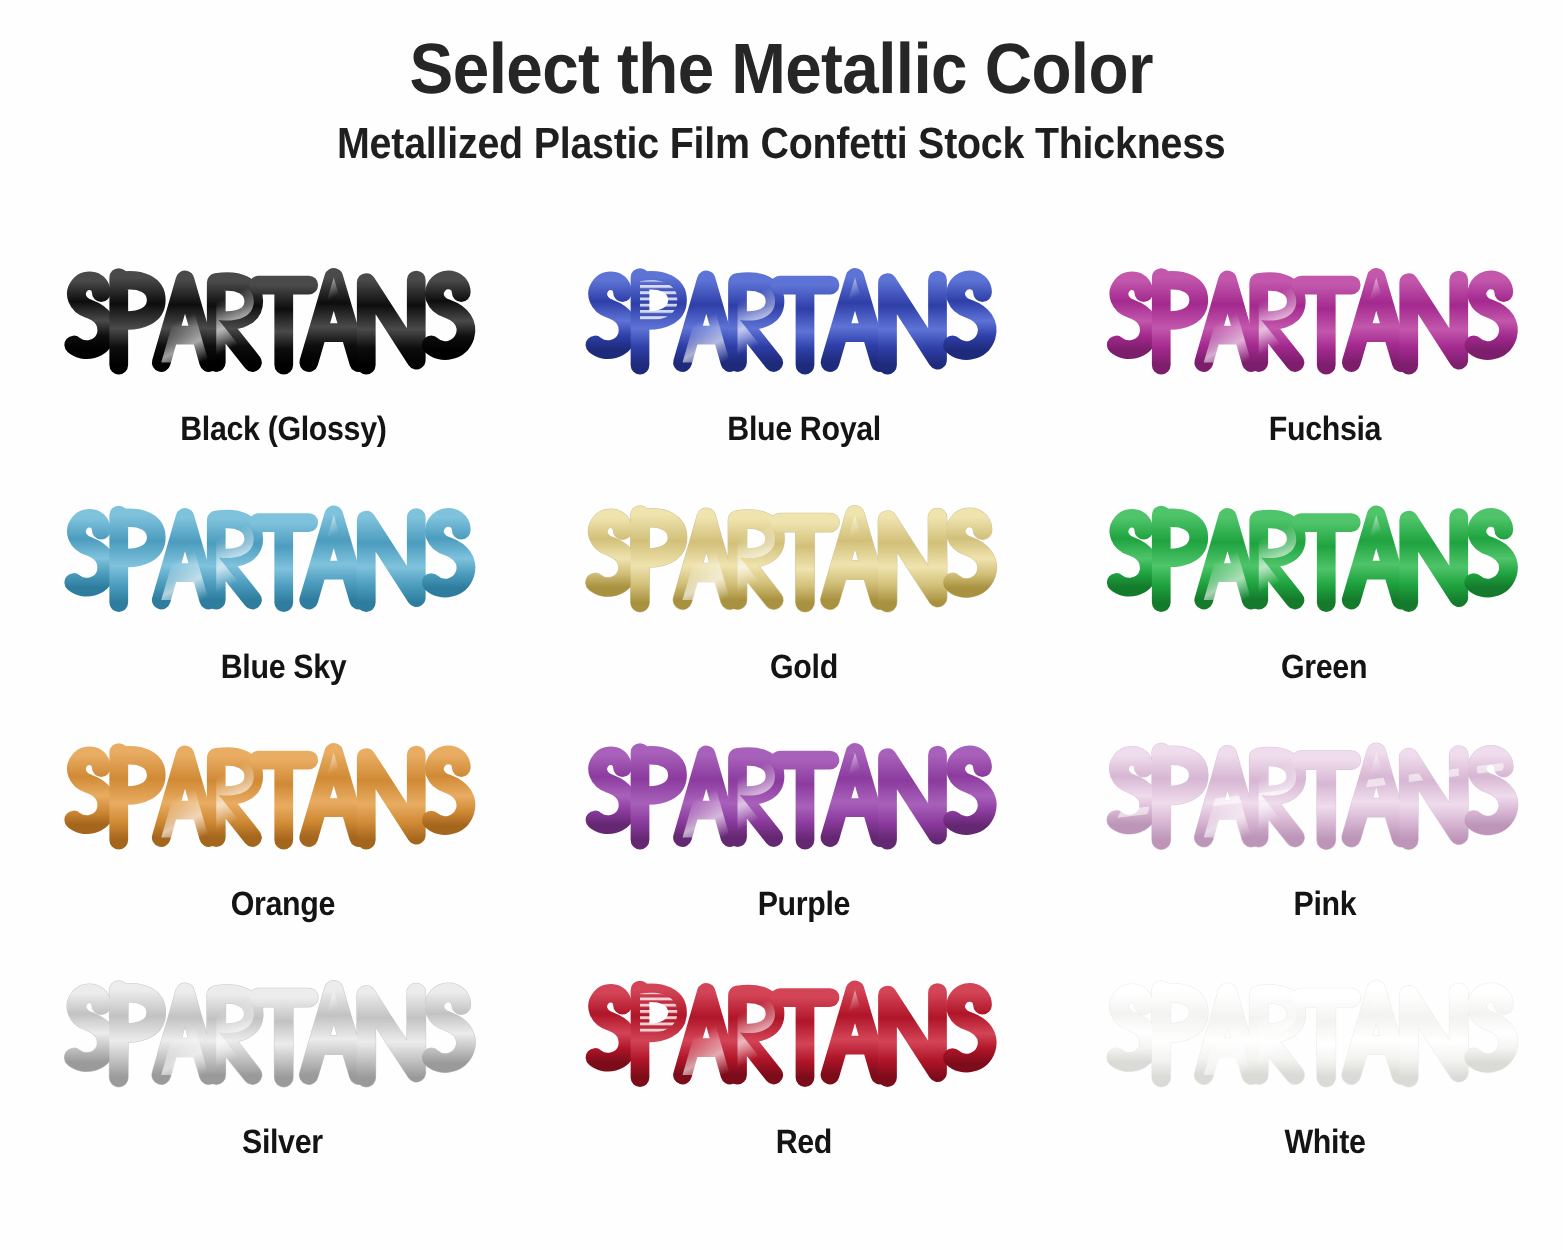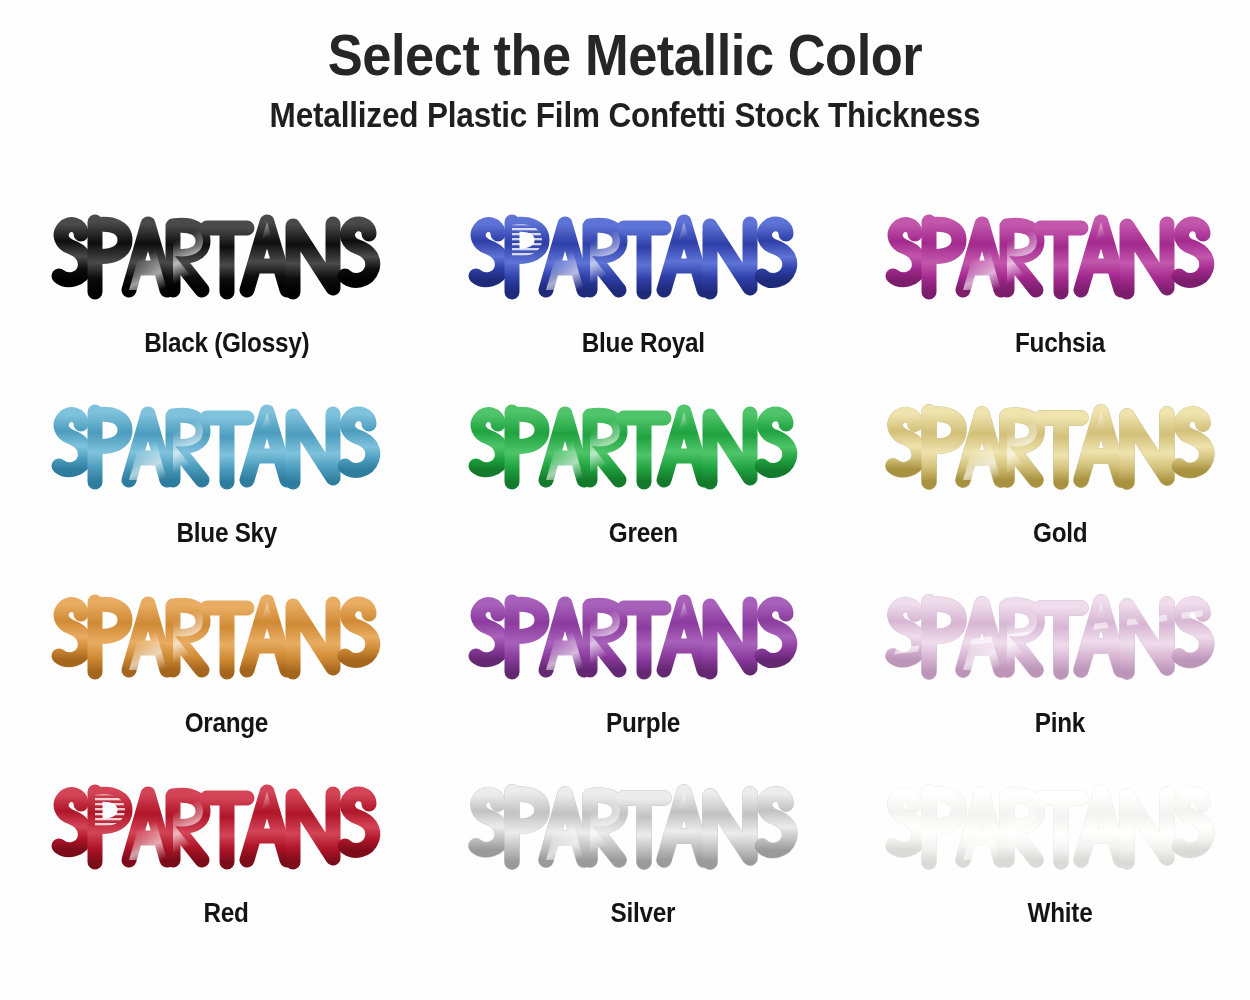--- a/index.html
+++ b/index.html
@@ -287,69 +287,20 @@
               <rect x="0" y="0" width="350" height="104" fill="url(#s-2)"></rect>
             </g>
           </svg>
         </div>
         <div class="swatch-label">Blue Sky</div>
       </div>
       <div class="swatch-cell">
         <div class="art-wrap">
           <svg viewBox="0 0 350 104">
             <defs>
-              <linearGradient id="g-5" x1="0" y1="0" x2="0" y2="1">
-                <stop offset="0" stop-color="#4FC46A"></stop>
-                <stop offset="0.3" stop-color="#1FA33F"></stop>
-                <stop offset="0.58" stop-color="#4FC46A"></stop>
-                <stop offset="0.8" stop-color="#1FA33F"></stop>
-                <stop offset="1" stop-color="#147A2C"></stop>
-              </linearGradient>
-              <linearGradient id="s-5" x1="0" y1="0" x2="1" y2="0.6">
-                <stop offset="0" stop-color="rgba(255,255,255,0)"></stop>
-                <stop offset="0.4" stop-color="rgba(255,255,255,0)"></stop>
-                <stop offset="0.5" stop-color="rgba(255,255,255,0.62)"></stop>
-                <stop offset="0.58" stop-color="rgba(255,255,255,0)"></stop>
-                <stop offset="1" stop-color="rgba(255,255,255,0)"></stop>
-              </linearGradient>
-              <pattern id="p-5" width="4" height="5" patternUnits="userSpaceOnUse">
-                <rect width="4" height="2.3" fill="rgba(255,255,255,0.78)"></rect>
-              </pattern>
-              <clipPath id="c-5">
-                <path d="M30 26 C30 16,18 14,13 20 C7 27,11 36,20 39 C31 43,36 50,34 60 C31 72,16 75,8 68" fill="none" stroke="#000" stroke-width="15" stroke-linecap="round" stroke-linejoin="round"></path>
-                <path d="M44 14 L44 84 M44 17 C62 14,74 20,74 32 C74 44,62 50,44 48" fill="none" stroke="#000" stroke-width="15" stroke-linecap="round" stroke-linejoin="round"></path>
-                <path d="M78 82 L97 16 L116 82 M85 60 L109 60" fill="none" stroke="#000" stroke-width="15" stroke-linecap="round" stroke-linejoin="round"></path>
-                <path d="M122 82 L122 18 C140 15,152 21,152 33 C152 45,140 50,124 48 L151 82" fill="none" stroke="#000" stroke-width="15" stroke-linecap="round" stroke-linejoin="round"></path>
-                <path d="M156 20 L196 20 M176 20 L176 84" fill="none" stroke="#000" stroke-width="15" stroke-linecap="round" stroke-linejoin="round"></path>
-                <path d="M196 82 L216 14 L236 82 M203 58 L229 58" fill="none" stroke="#000" stroke-width="15" stroke-linecap="round" stroke-linejoin="round"></path>
-                <path d="M242 84 L242 18 L282 80 L282 16" fill="none" stroke="#000" stroke-width="15" stroke-linecap="round" stroke-linejoin="round"></path>
-                <path d="M318 26 C318 16,306 13,300 19 C293 26,297 36,307 39 C318 43,324 51,321 61 C317 73,302 76,294 68" fill="none" stroke="#000" stroke-width="15" stroke-linecap="round" stroke-linejoin="round"></path>
-              </clipPath>
-            </defs>
-            <g fill="none" stroke-linecap="round" stroke-linejoin="round">
-              <path d="M30 26 C30 16,18 14,13 20 C7 27,11 36,20 39 C31 43,36 50,34 60 C31 72,16 75,8 68" stroke="url(#g-5)" stroke-width="15"></path>
-              <path d="M44 14 L44 84 M44 17 C62 14,74 20,74 32 C74 44,62 50,44 48" stroke="url(#g-5)" stroke-width="15"></path>
-              <path d="M78 82 L97 16 L116 82 M85 60 L109 60" stroke="url(#g-5)" stroke-width="15"></path>
-              <path d="M122 82 L122 18 C140 15,152 21,152 33 C152 45,140 50,124 48 L151 82" stroke="url(#g-5)" stroke-width="15"></path>
-              <path d="M156 20 L196 20 M176 20 L176 84" stroke="url(#g-5)" stroke-width="15"></path>
-              <path d="M196 82 L216 14 L236 82 M203 58 L229 58" stroke="url(#g-5)" stroke-width="15"></path>
-              <path d="M242 84 L242 18 L282 80 L282 16" stroke="url(#g-5)" stroke-width="15"></path>
-              <path d="M318 26 C318 16,306 13,300 19 C293 26,297 36,307 39 C318 43,324 51,321 61 C317 73,302 76,294 68" stroke="url(#g-5)" stroke-width="15"></path>
-            </g>
-            <g clip-path="url(#c-5)">
-              <rect x="0" y="0" width="350" height="104" fill="url(#s-5)"></rect>
-            </g>
-          </svg>
-        </div>
-        <div class="swatch-label">Green</div>
-      </div>
-      <div class="swatch-cell">
-        <div class="art-wrap">
-          <svg viewBox="0 0 350 104">
-            <defs>
               <linearGradient id="g-4" x1="0" y1="0" x2="0" y2="1">
                 <stop offset="0" stop-color="#EFE3AE"></stop>
                 <stop offset="0.3" stop-color="#D2C079"></stop>
                 <stop offset="0.58" stop-color="#EFE3AE"></stop>
                 <stop offset="0.8" stop-color="#D2C079"></stop>
                 <stop offset="1" stop-color="#A8913F"></stop>
               </linearGradient>
               <linearGradient id="s-4" x1="0" y1="0" x2="1" y2="0.6">
                 <stop offset="0" stop-color="rgba(255,255,255,0)"></stop>
                 <stop offset="0.4" stop-color="rgba(255,255,255,0)"></stop>
@@ -395,20 +346,69 @@
               <rect x="0" y="0" width="350" height="104" fill="url(#s-4)"></rect>
             </g>
           </svg>
         </div>
         <div class="swatch-label">Gold</div>
       </div>
       <div class="swatch-cell">
         <div class="art-wrap">
           <svg viewBox="0 0 350 104">
             <defs>
+              <linearGradient id="g-5" x1="0" y1="0" x2="0" y2="1">
+                <stop offset="0" stop-color="#4FC46A"></stop>
+                <stop offset="0.3" stop-color="#1FA33F"></stop>
+                <stop offset="0.58" stop-color="#4FC46A"></stop>
+                <stop offset="0.8" stop-color="#1FA33F"></stop>
+                <stop offset="1" stop-color="#147A2C"></stop>
+              </linearGradient>
+              <linearGradient id="s-5" x1="0" y1="0" x2="1" y2="0.6">
+                <stop offset="0" stop-color="rgba(255,255,255,0)"></stop>
+                <stop offset="0.4" stop-color="rgba(255,255,255,0)"></stop>
+                <stop offset="0.5" stop-color="rgba(255,255,255,0.62)"></stop>
+                <stop offset="0.58" stop-color="rgba(255,255,255,0)"></stop>
+                <stop offset="1" stop-color="rgba(255,255,255,0)"></stop>
+              </linearGradient>
+              <pattern id="p-5" width="4" height="5" patternUnits="userSpaceOnUse">
+                <rect width="4" height="2.3" fill="rgba(255,255,255,0.78)"></rect>
+              </pattern>
+              <clipPath id="c-5">
+                <path d="M30 26 C30 16,18 14,13 20 C7 27,11 36,20 39 C31 43,36 50,34 60 C31 72,16 75,8 68" fill="none" stroke="#000" stroke-width="15" stroke-linecap="round" stroke-linejoin="round"></path>
+                <path d="M44 14 L44 84 M44 17 C62 14,74 20,74 32 C74 44,62 50,44 48" fill="none" stroke="#000" stroke-width="15" stroke-linecap="round" stroke-linejoin="round"></path>
+                <path d="M78 82 L97 16 L116 82 M85 60 L109 60" fill="none" stroke="#000" stroke-width="15" stroke-linecap="round" stroke-linejoin="round"></path>
+                <path d="M122 82 L122 18 C140 15,152 21,152 33 C152 45,140 50,124 48 L151 82" fill="none" stroke="#000" stroke-width="15" stroke-linecap="round" stroke-linejoin="round"></path>
+                <path d="M156 20 L196 20 M176 20 L176 84" fill="none" stroke="#000" stroke-width="15" stroke-linecap="round" stroke-linejoin="round"></path>
+                <path d="M196 82 L216 14 L236 82 M203 58 L229 58" fill="none" stroke="#000" stroke-width="15" stroke-linecap="round" stroke-linejoin="round"></path>
+                <path d="M242 84 L242 18 L282 80 L282 16" fill="none" stroke="#000" stroke-width="15" stroke-linecap="round" stroke-linejoin="round"></path>
+                <path d="M318 26 C318 16,306 13,300 19 C293 26,297 36,307 39 C318 43,324 51,321 61 C317 73,302 76,294 68" fill="none" stroke="#000" stroke-width="15" stroke-linecap="round" stroke-linejoin="round"></path>
+              </clipPath>
+            </defs>
+            <g fill="none" stroke-linecap="round" stroke-linejoin="round">
+              <path d="M30 26 C30 16,18 14,13 20 C7 27,11 36,20 39 C31 43,36 50,34 60 C31 72,16 75,8 68" stroke="url(#g-5)" stroke-width="15"></path>
+              <path d="M44 14 L44 84 M44 17 C62 14,74 20,74 32 C74 44,62 50,44 48" stroke="url(#g-5)" stroke-width="15"></path>
+              <path d="M78 82 L97 16 L116 82 M85 60 L109 60" stroke="url(#g-5)" stroke-width="15"></path>
+              <path d="M122 82 L122 18 C140 15,152 21,152 33 C152 45,140 50,124 48 L151 82" stroke="url(#g-5)" stroke-width="15"></path>
+              <path d="M156 20 L196 20 M176 20 L176 84" stroke="url(#g-5)" stroke-width="15"></path>
+              <path d="M196 82 L216 14 L236 82 M203 58 L229 58" stroke="url(#g-5)" stroke-width="15"></path>
+              <path d="M242 84 L242 18 L282 80 L282 16" stroke="url(#g-5)" stroke-width="15"></path>
+              <path d="M318 26 C318 16,306 13,300 19 C293 26,297 36,307 39 C318 43,324 51,321 61 C317 73,302 76,294 68" stroke="url(#g-5)" stroke-width="15"></path>
+            </g>
+            <g clip-path="url(#c-5)">
+              <rect x="0" y="0" width="350" height="104" fill="url(#s-5)"></rect>
+            </g>
+          </svg>
+        </div>
+        <div class="swatch-label">Green</div>
+      </div>
+      <div class="swatch-cell">
+        <div class="art-wrap">
+          <svg viewBox="0 0 350 104">
+            <defs>
               <linearGradient id="g-6" x1="0" y1="0" x2="0" y2="1">
                 <stop offset="0" stop-color="#E8AC62"></stop>
                 <stop offset="0.3" stop-color="#D08A35"></stop>
                 <stop offset="0.58" stop-color="#E8AC62"></stop>
                 <stop offset="0.8" stop-color="#D08A35"></stop>
                 <stop offset="1" stop-color="#A4651D"></stop>
               </linearGradient>
               <linearGradient id="s-6" x1="0" y1="0" x2="1" y2="0.6">
                 <stop offset="0" stop-color="rgba(255,255,255,0)"></stop>
                 <stop offset="0.4" stop-color="rgba(255,255,255,0)"></stop>
@@ -553,70 +553,20 @@
               <rect x="0" y="0" width="350" height="104" fill="url(#s-7)"></rect>
             </g>
           </svg>
         </div>
         <div class="swatch-label">Pink</div>
       </div>
       <div class="swatch-cell">
         <div class="art-wrap">
           <svg viewBox="0 0 350 104">
             <defs>
-              <linearGradient id="g-9" x1="0" y1="0" x2="0" y2="1">
-                <stop offset="0" stop-color="#D34457"></stop>
-                <stop offset="0.3" stop-color="#B01528"></stop>
-                <stop offset="0.58" stop-color="#D34457"></stop>
-                <stop offset="0.8" stop-color="#B01528"></stop>
-                <stop offset="1" stop-color="#7C0C1A"></stop>
-              </linearGradient>
-              <linearGradient id="s-9" x1="0" y1="0" x2="1" y2="0.6">
-                <stop offset="0" stop-color="rgba(255,255,255,0)"></stop>
-                <stop offset="0.4" stop-color="rgba(255,255,255,0)"></stop>
-                <stop offset="0.5" stop-color="rgba(255,255,255,0.62)"></stop>
-                <stop offset="0.58" stop-color="rgba(255,255,255,0)"></stop>
-                <stop offset="1" stop-color="rgba(255,255,255,0)"></stop>
-              </linearGradient>
-              <pattern id="p-9" width="4" height="5" patternUnits="userSpaceOnUse">
-                <rect width="4" height="2.3" fill="rgba(255,255,255,0.78)"></rect>
-              </pattern>
-              <clipPath id="c-9">
-                <path d="M30 26 C30 16,18 14,13 20 C7 27,11 36,20 39 C31 43,36 50,34 60 C31 72,16 75,8 68" fill="none" stroke="#000" stroke-width="15" stroke-linecap="round" stroke-linejoin="round"></path>
-                <path d="M44 14 L44 84 M44 17 C62 14,74 20,74 32 C74 44,62 50,44 48" fill="none" stroke="#000" stroke-width="15" stroke-linecap="round" stroke-linejoin="round"></path>
-                <path d="M78 82 L97 16 L116 82 M85 60 L109 60" fill="none" stroke="#000" stroke-width="15" stroke-linecap="round" stroke-linejoin="round"></path>
-                <path d="M122 82 L122 18 C140 15,152 21,152 33 C152 45,140 50,124 48 L151 82" fill="none" stroke="#000" stroke-width="15" stroke-linecap="round" stroke-linejoin="round"></path>
-                <path d="M156 20 L196 20 M176 20 L176 84" fill="none" stroke="#000" stroke-width="15" stroke-linecap="round" stroke-linejoin="round"></path>
-                <path d="M196 82 L216 14 L236 82 M203 58 L229 58" fill="none" stroke="#000" stroke-width="15" stroke-linecap="round" stroke-linejoin="round"></path>
-                <path d="M242 84 L242 18 L282 80 L282 16" fill="none" stroke="#000" stroke-width="15" stroke-linecap="round" stroke-linejoin="round"></path>
-                <path d="M318 26 C318 16,306 13,300 19 C293 26,297 36,307 39 C318 43,324 51,321 61 C317 73,302 76,294 68" fill="none" stroke="#000" stroke-width="15" stroke-linecap="round" stroke-linejoin="round"></path>
-              </clipPath>
-            </defs>
-            <g fill="none" stroke-linecap="round" stroke-linejoin="round">
-              <path d="M30 26 C30 16,18 14,13 20 C7 27,11 36,20 39 C31 43,36 50,34 60 C31 72,16 75,8 68" stroke="url(#g-9)" stroke-width="15"></path>
-              <path d="M44 14 L44 84 M44 17 C62 14,74 20,74 32 C74 44,62 50,44 48" stroke="url(#g-9)" stroke-width="15"></path>
-              <path d="M78 82 L97 16 L116 82 M85 60 L109 60" stroke="url(#g-9)" stroke-width="15"></path>
-              <path d="M122 82 L122 18 C140 15,152 21,152 33 C152 45,140 50,124 48 L151 82" stroke="url(#g-9)" stroke-width="15"></path>
-              <path d="M156 20 L196 20 M176 20 L176 84" stroke="url(#g-9)" stroke-width="15"></path>
-              <path d="M196 82 L216 14 L236 82 M203 58 L229 58" stroke="url(#g-9)" stroke-width="15"></path>
-              <path d="M242 84 L242 18 L282 80 L282 16" stroke="url(#g-9)" stroke-width="15"></path>
-              <path d="M318 26 C318 16,306 13,300 19 C293 26,297 36,307 39 C318 43,324 51,321 61 C317 73,302 76,294 68" stroke="url(#g-9)" stroke-width="15"></path>
-            </g>
-            <g clip-path="url(#c-9)">
-              <rect x="40" y="6" width="34" height="92" fill="url(#p-9)"></rect>
-              <rect x="0" y="0" width="350" height="104" fill="url(#s-9)"></rect>
-            </g>
-          </svg>
-        </div>
-        <div class="swatch-label">Red</div>
-      </div>
-      <div class="swatch-cell">
-        <div class="art-wrap">
-          <svg viewBox="0 0 350 104">
-            <defs>
               <linearGradient id="g-10" x1="0" y1="0" x2="0" y2="1">
                 <stop offset="0" stop-color="#ECECEC"></stop>
                 <stop offset="0.3" stop-color="#C2C2C2"></stop>
                 <stop offset="0.58" stop-color="#ECECEC"></stop>
                 <stop offset="0.8" stop-color="#C2C2C2"></stop>
                 <stop offset="1" stop-color="#9A9A9A"></stop>
               </linearGradient>
               <linearGradient id="s-10" x1="0" y1="0" x2="1" y2="0.6">
                 <stop offset="0" stop-color="rgba(255,255,255,0)"></stop>
                 <stop offset="0.4" stop-color="rgba(255,255,255,0)"></stop>
@@ -662,20 +612,70 @@
               <rect x="0" y="0" width="350" height="104" fill="url(#s-10)"></rect>
             </g>
           </svg>
         </div>
         <div class="swatch-label">Silver</div>
       </div>
       <div class="swatch-cell">
         <div class="art-wrap">
           <svg viewBox="0 0 350 104">
             <defs>
+              <linearGradient id="g-9" x1="0" y1="0" x2="0" y2="1">
+                <stop offset="0" stop-color="#D34457"></stop>
+                <stop offset="0.3" stop-color="#B01528"></stop>
+                <stop offset="0.58" stop-color="#D34457"></stop>
+                <stop offset="0.8" stop-color="#B01528"></stop>
+                <stop offset="1" stop-color="#7C0C1A"></stop>
+              </linearGradient>
+              <linearGradient id="s-9" x1="0" y1="0" x2="1" y2="0.6">
+                <stop offset="0" stop-color="rgba(255,255,255,0)"></stop>
+                <stop offset="0.4" stop-color="rgba(255,255,255,0)"></stop>
+                <stop offset="0.5" stop-color="rgba(255,255,255,0.62)"></stop>
+                <stop offset="0.58" stop-color="rgba(255,255,255,0)"></stop>
+                <stop offset="1" stop-color="rgba(255,255,255,0)"></stop>
+              </linearGradient>
+              <pattern id="p-9" width="4" height="5" patternUnits="userSpaceOnUse">
+                <rect width="4" height="2.3" fill="rgba(255,255,255,0.78)"></rect>
+              </pattern>
+              <clipPath id="c-9">
+                <path d="M30 26 C30 16,18 14,13 20 C7 27,11 36,20 39 C31 43,36 50,34 60 C31 72,16 75,8 68" fill="none" stroke="#000" stroke-width="15" stroke-linecap="round" stroke-linejoin="round"></path>
+                <path d="M44 14 L44 84 M44 17 C62 14,74 20,74 32 C74 44,62 50,44 48" fill="none" stroke="#000" stroke-width="15" stroke-linecap="round" stroke-linejoin="round"></path>
+                <path d="M78 82 L97 16 L116 82 M85 60 L109 60" fill="none" stroke="#000" stroke-width="15" stroke-linecap="round" stroke-linejoin="round"></path>
+                <path d="M122 82 L122 18 C140 15,152 21,152 33 C152 45,140 50,124 48 L151 82" fill="none" stroke="#000" stroke-width="15" stroke-linecap="round" stroke-linejoin="round"></path>
+                <path d="M156 20 L196 20 M176 20 L176 84" fill="none" stroke="#000" stroke-width="15" stroke-linecap="round" stroke-linejoin="round"></path>
+                <path d="M196 82 L216 14 L236 82 M203 58 L229 58" fill="none" stroke="#000" stroke-width="15" stroke-linecap="round" stroke-linejoin="round"></path>
+                <path d="M242 84 L242 18 L282 80 L282 16" fill="none" stroke="#000" stroke-width="15" stroke-linecap="round" stroke-linejoin="round"></path>
+                <path d="M318 26 C318 16,306 13,300 19 C293 26,297 36,307 39 C318 43,324 51,321 61 C317 73,302 76,294 68" fill="none" stroke="#000" stroke-width="15" stroke-linecap="round" stroke-linejoin="round"></path>
+              </clipPath>
+            </defs>
+            <g fill="none" stroke-linecap="round" stroke-linejoin="round">
+              <path d="M30 26 C30 16,18 14,13 20 C7 27,11 36,20 39 C31 43,36 50,34 60 C31 72,16 75,8 68" stroke="url(#g-9)" stroke-width="15"></path>
+              <path d="M44 14 L44 84 M44 17 C62 14,74 20,74 32 C74 44,62 50,44 48" stroke="url(#g-9)" stroke-width="15"></path>
+              <path d="M78 82 L97 16 L116 82 M85 60 L109 60" stroke="url(#g-9)" stroke-width="15"></path>
+              <path d="M122 82 L122 18 C140 15,152 21,152 33 C152 45,140 50,124 48 L151 82" stroke="url(#g-9)" stroke-width="15"></path>
+              <path d="M156 20 L196 20 M176 20 L176 84" stroke="url(#g-9)" stroke-width="15"></path>
+              <path d="M196 82 L216 14 L236 82 M203 58 L229 58" stroke="url(#g-9)" stroke-width="15"></path>
+              <path d="M242 84 L242 18 L282 80 L282 16" stroke="url(#g-9)" stroke-width="15"></path>
+              <path d="M318 26 C318 16,306 13,300 19 C293 26,297 36,307 39 C318 43,324 51,321 61 C317 73,302 76,294 68" stroke="url(#g-9)" stroke-width="15"></path>
+            </g>
+            <g clip-path="url(#c-9)">
+              <rect x="40" y="6" width="34" height="92" fill="url(#p-9)"></rect>
+              <rect x="0" y="0" width="350" height="104" fill="url(#s-9)"></rect>
+            </g>
+          </svg>
+        </div>
+        <div class="swatch-label">Red</div>
+      </div>
+      <div class="swatch-cell">
+        <div class="art-wrap">
+          <svg viewBox="0 0 350 104">
+            <defs>
               <linearGradient id="g-11" x1="0" y1="0" x2="0" y2="1">
                 <stop offset="0" stop-color="#FFFFFF"></stop>
                 <stop offset="0.3" stop-color="#F3F3F1"></stop>
                 <stop offset="0.58" stop-color="#FFFFFF"></stop>
                 <stop offset="0.8" stop-color="#F3F3F1"></stop>
                 <stop offset="1" stop-color="#DADAD6"></stop>
               </linearGradient>
               <linearGradient id="s-11" x1="0" y1="0" x2="1" y2="0.6">
                 <stop offset="0" stop-color="rgba(255,255,255,0)"></stop>
                 <stop offset="0.4" stop-color="rgba(255,255,255,0)"></stop>

